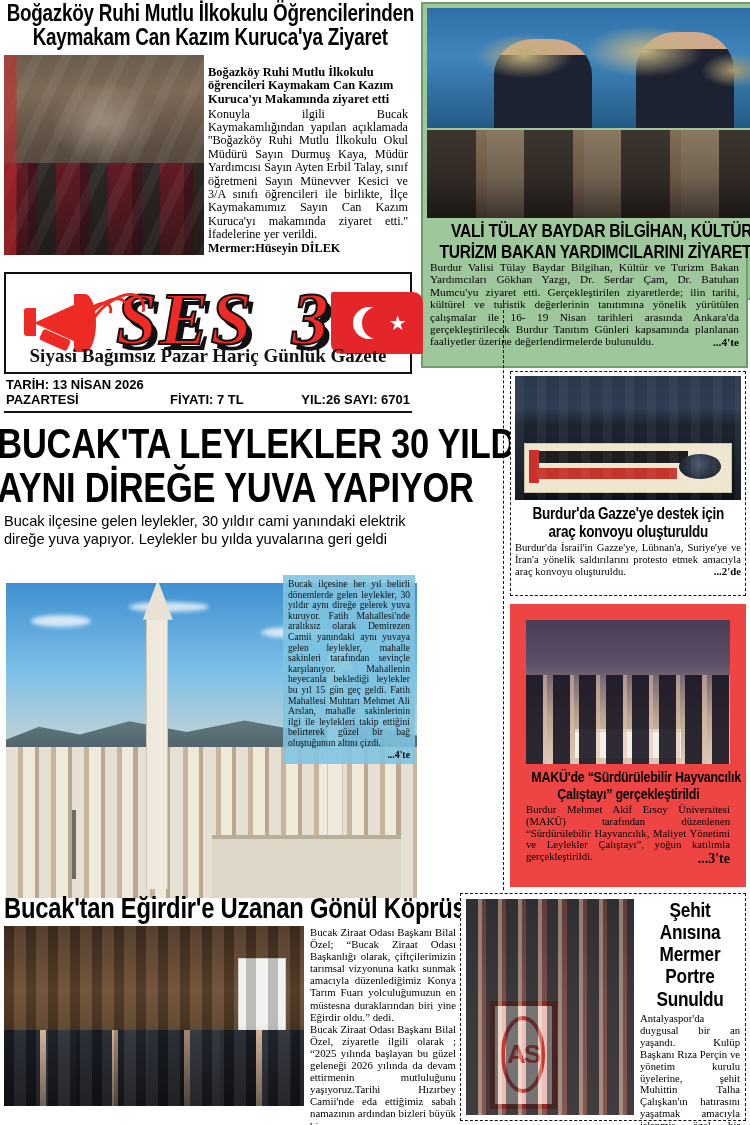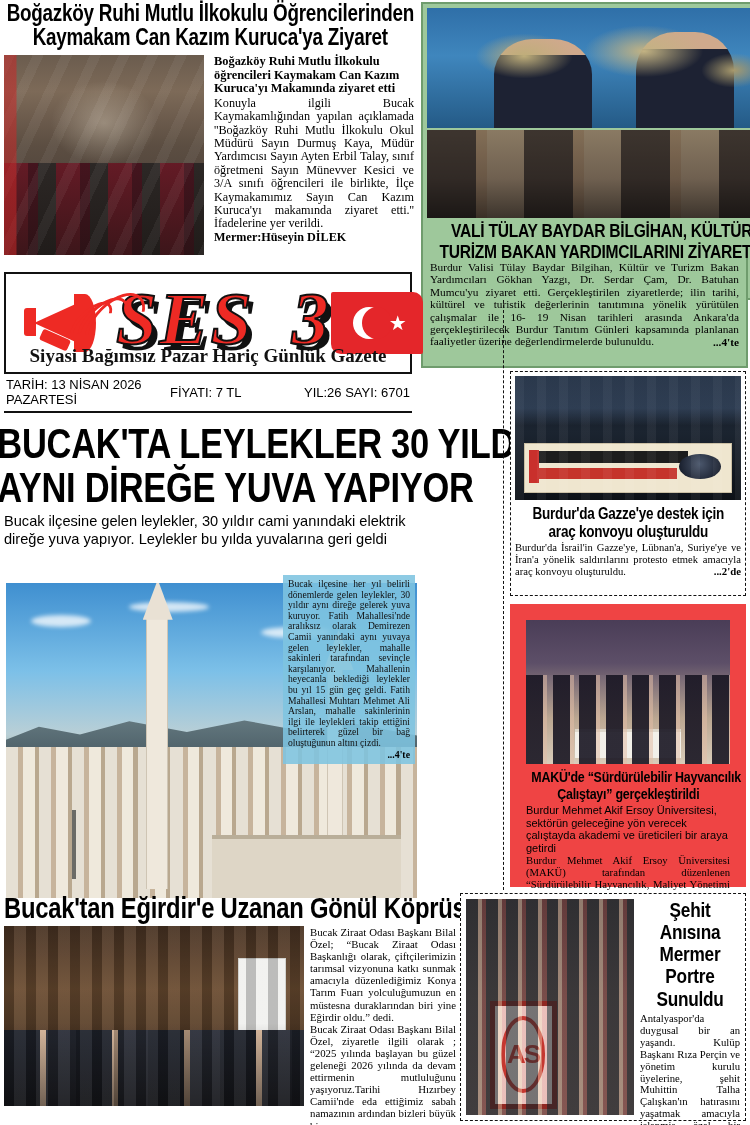--- a/index.html
+++ b/index.html
@@ -129,39 +129,39 @@
     letter-spacing:2px;
   }
   .flag{width:92px;height:62px;margin-right:14px;flex:none;background:#e4262a;position:relative;
     border-radius:2px 10px 2px 10px;}
   .flag .moon{position:absolute;left:22px;top:15px;width:32px;height:32px;border-radius:50%;background:#fff;}
   .flag .moon2{position:absolute;left:31px;top:15px;width:30px;height:32px;border-radius:50%;background:#e4262a;}
   .flag .star{position:absolute;left:58px;top:22px;color:#fff;font-size:20px;line-height:18px;}
   .tagline{position:absolute;left:0;right:0;bottom:5px;text-align:center;
     font-family:"Liberation Serif",serif;font-weight:700;font-size:19px;color:#111;}
 
-  .infoline{border-bottom:2px solid #111;display:flex;align-items:center;padding:3px 2px 4px;
-    font-family:"Liberation Sans",sans-serif;font-weight:400;font-size:13px;}
+  .infoline{border-bottom:2px solid #111;display:flex;align-items:flex-end;padding:3px 2px 4px;
+    font-family:"Liberation Sans",sans-serif;font-weight:700;font-size:13px;}
   .infoline .i1{flex:1;}
   .infoline .i2{width:110px;}
   .infoline .i3{width:130px;text-align:right;}
 
   
   .dbox{border:1px dashed #111;}
 </style>
 </head>
 <body>
 
 <div class="page">
 
   <div style="position:absolute;left:4px;top:2px;width:412px;height:258px;">
     <div class="cond condc" style="text-align:center;font-size:23px;line-height:23px;white-space:nowrap;width:122%;margin-left:-11%;">Boğazköy Ruhi Mutlu İlkokulu Öğrencilerinden</div>
     <div class="cond condc" style="text-align:center;font-size:23px;line-height:25px;white-space:nowrap;width:122%;margin-left:-11%;">Kaymakam Can Kazım Kuruca'ya Ziyaret</div>
 
-    <div style="display:flex;gap:10px;margin-top:5px;">
+    <div style="display:flex;gap:4px;margin-top:5px;align-items:flex-end;">
       <div class="ph ph-office" style="width:200px;height:200px;">
         <div class="ppl"></div>
       </div>
       <div style="width:200px;">
         <div class="serif" style="font-weight:700;font-size:12.4px;line-height:13.6px;">Boğazköy Ruhi Mutlu İlkokulu öğrencileri Kaymakam Can Kazım Kuruca'yı Makamında  ziyaret etti</div>
         <div class="serif justify" style="font-size:12.2px;line-height:13.4px;margin-top:1px;">Konuyla ilgili Bucak Kaymakamlığından yapılan açıklamada ''Boğazköy Ruhi Mutlu İlkokulu Okul Müdürü Sayın Durmuş Kaya, Müdür Yardımcısı Sayın Ayten Erbil Talay, sınıf öğretmeni Sayın Münevver Kesici ve 3/A sınıfı öğrencileri ile birlikte, İlçe Kaymakamımız Sayın Can Kazım Kuruca'yı makamında ziyaret etti.'' İfadelerine yer verildi.</div>
         <div class="serif" style="font-weight:700;font-size:12.2px;line-height:13.4px;">Mermer:Hüseyin DİLEK</div>
       </div>
     </div>
   </div>
@@ -248,21 +248,20 @@
     <div class="serif justify" style="font-size:10.6px;line-height:11.8px;">Burdur'da İsrail'in Gazze'ye, Lübnan'a, Suriye'ye ve İran'a yönelik saldırılarını protesto etmek amacıyla araç konvoyu oluşturuldu.</div>
     <div class="serif" style="text-align:right;font-weight:700;font-size:10.8px;margin-top:-12px;">...2'de</div>
   </div>
 
   <div style="position:absolute;left:510px;top:604px;width:236px;height:283px;background:#ef4444;padding:16px;">
     <div class="ph ph-hall" style="height:144px;">
       <div class="table"></div>
     </div>
     <div class="cond condc" style="text-align:center;font-size:15.2px;line-height:17px;white-space:nowrap;width:116%;margin:4px 0 0 -8%;">MAKÜ'de “Sürdürülebilir Hayvancılık</div>
     <div class="cond condc" style="text-align:center;font-size:15.2px;line-height:17px;white-space:nowrap;width:116%;margin:0 0 2px -8%;">Çalıştayı” gerçekleştirildi</div>
-    <div style="font-family:'Liberation Sans',sans-serif;font-size:11px;line-height:12.6px;">Burdur Mehmet Akif Ersoy Üniversitesi, sektörün geleceğine yön verecek çalıştayda akademi ve üreticileri bir araya getirdi</div>
     <div class="serif justify" style="font-size:10.7px;line-height:11.8px;margin-top:1px;">Burdur Mehmet Akif Ersoy Üniversitesi (MAKÜ) tarafından düzenlenen “Sürdürülebilir Hayvancılık, Maliyet Yönetimi ve Leylekler Çalıştayı”, yoğun katılımla gerçekleştirildi.</div>
     <div class="serif" style="text-align:right;font-weight:700;font-size:14px;margin-top:-12px;">...3'te</div>
   </div>
 
   <div style="position:absolute;left:4px;top:893px;width:452px;">
     <div class="cond" style="font-size:29px;line-height:30px;white-space:nowrap;width:122%;">Bucak'tan Eğirdir'e Uzanan Gönül Köprüsü</div>
     <div style="display:flex;gap:6px;margin-top:3px;">
       <div class="ph ph-wood" style="width:300px;height:180px;">
         <div class="ac"></div>
           <div class="row"></div>

